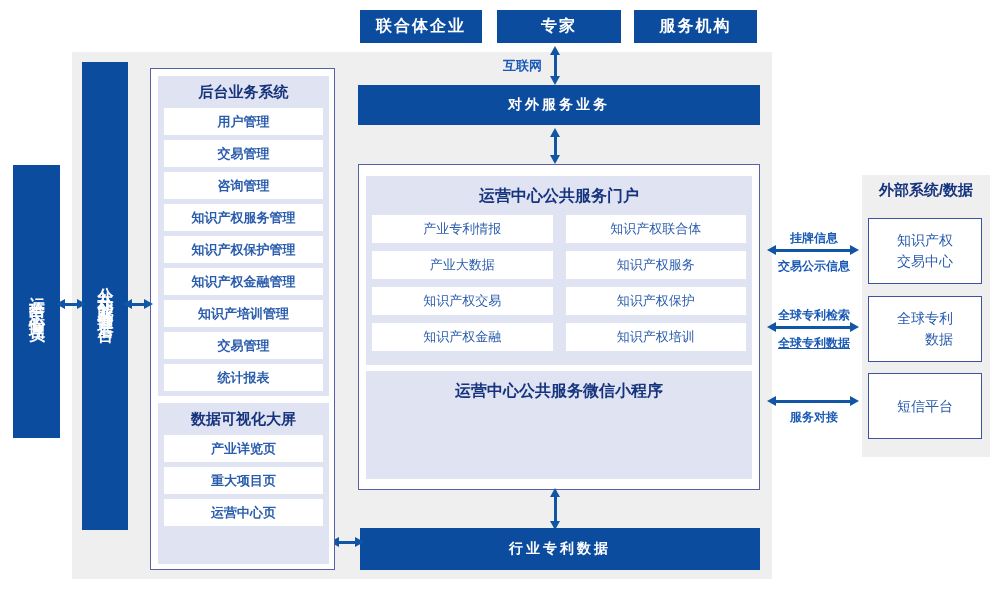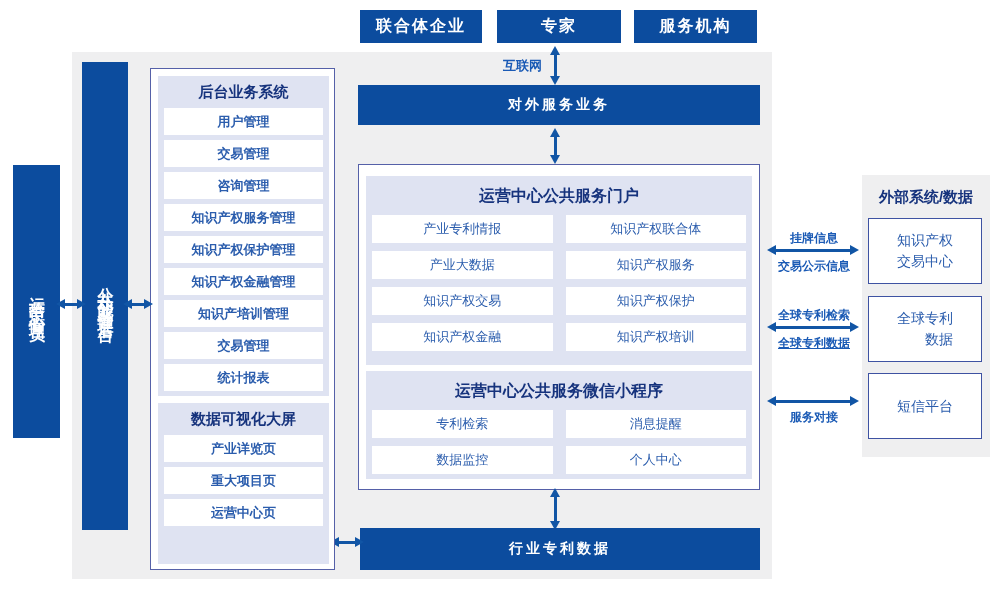--- a/index.html
+++ b/index.html
@@ -82,26 +82,20 @@
         <div class="item">知识产权服务</div>
         <div class="item">知识产权交易</div>
         <div class="item">知识产权保护</div>
         <div class="item">知识产权金融</div>
         <div class="item">知识产权培训</div>
       </div>
     </div>
 
     <div class="abs section" style="left:7px;top:206px;width:386px;height:108px;">
       <div class="sec-title" style="font-size:16px;">运营中心公共服务微信小程序</div>
-      <div class="items-grid">
-        <div class="item">专利检索</div>
-        <div class="item">消息提醒</div>
-        <div class="item">数据监控</div>
-        <div class="item">个人中心</div>
-      </div>
     </div>
   </div>
 
   <div class="varrow" style="left:554px;top:497px;height:24px;"></div>
 
   <div class="abs bluebox bar" style="left:360px;top:528px;width:400px;height:42px;">
       <span>行业专利数据</span>
     </div>
 
   <div class="harrow" style="left:339px;top:541px;width:16px;"></div>
@@ -137,21 +131,21 @@
       <span>运营中心管理员</span>
     </div>
   <div class="abs rail" style="left:82px;top:62px;width:46px;height:468px;">
       <span>公共功能及管理后台</span>
     </div>
 
   <div class="harrow" style="left:65px;top:303px;width:12px;"></div>
   <div class="harrow" style="left:132px;top:303px;width:12px;"></div>
 
   <div class="abs bg" style="left:862px;top:175px;width:128px;height:282px;">
-    <div class="sec-title" style="font-size:15px;padding-top:13px;">外部系统/数据</div>
+    <div class="sec-title" style="font-size:15px;padding-top:6px;">外部系统/数据</div>
     <div class="abs extbox" style="left:6px;top:43px;width:114px;height:66px;">知识产权
 交易中心</div>
     <div class="abs extbox" style="left:6px;top:121px;width:114px;height:66px;">全球专利
 数据</div>
     <div class="abs extbox" style="left:6px;top:198px;width:114px;height:66px;">短信平台</div>
   </div>
 
   <div class="harrow" style="left:776px;top:249px;width:74px;"></div>
   <div class="lbl" style="left:764px;top:230px;width:100px;">挂牌信息</div>
   <div class="lbl" style="left:764px;top:258px;width:100px;">交易公示信息</div>

